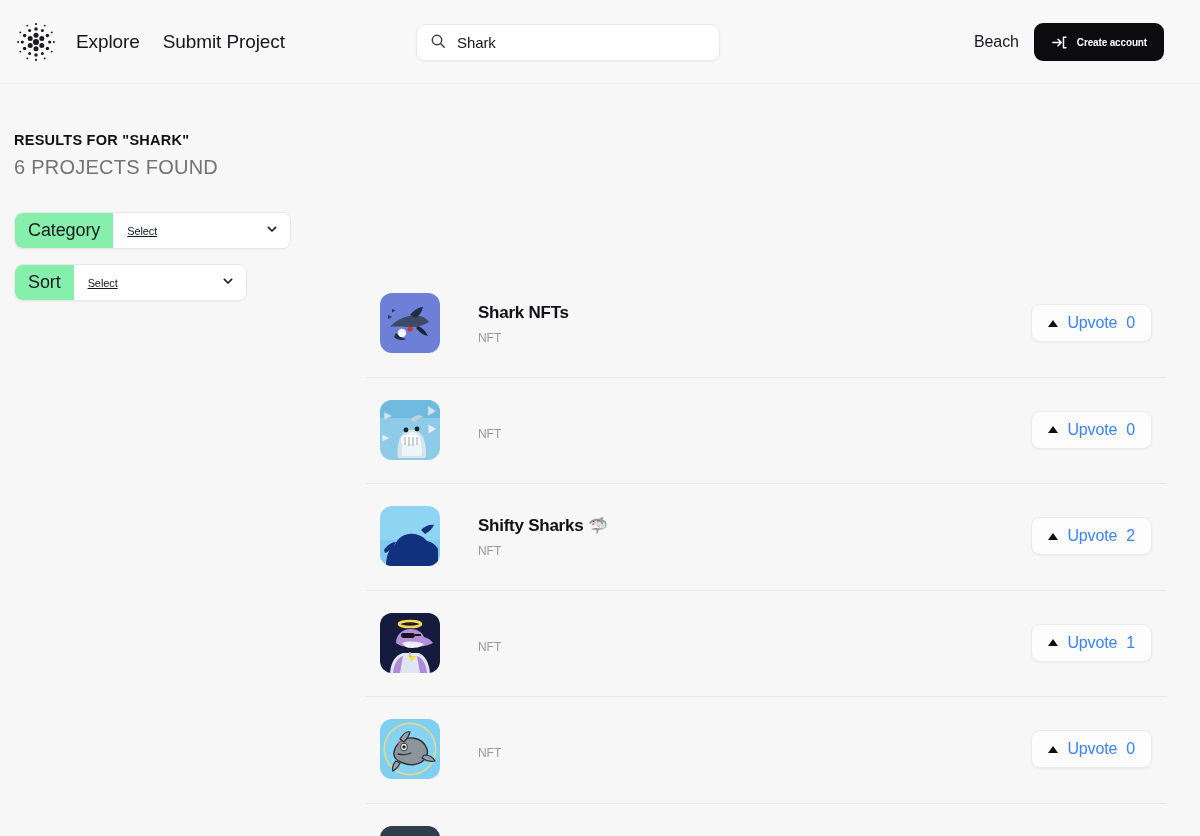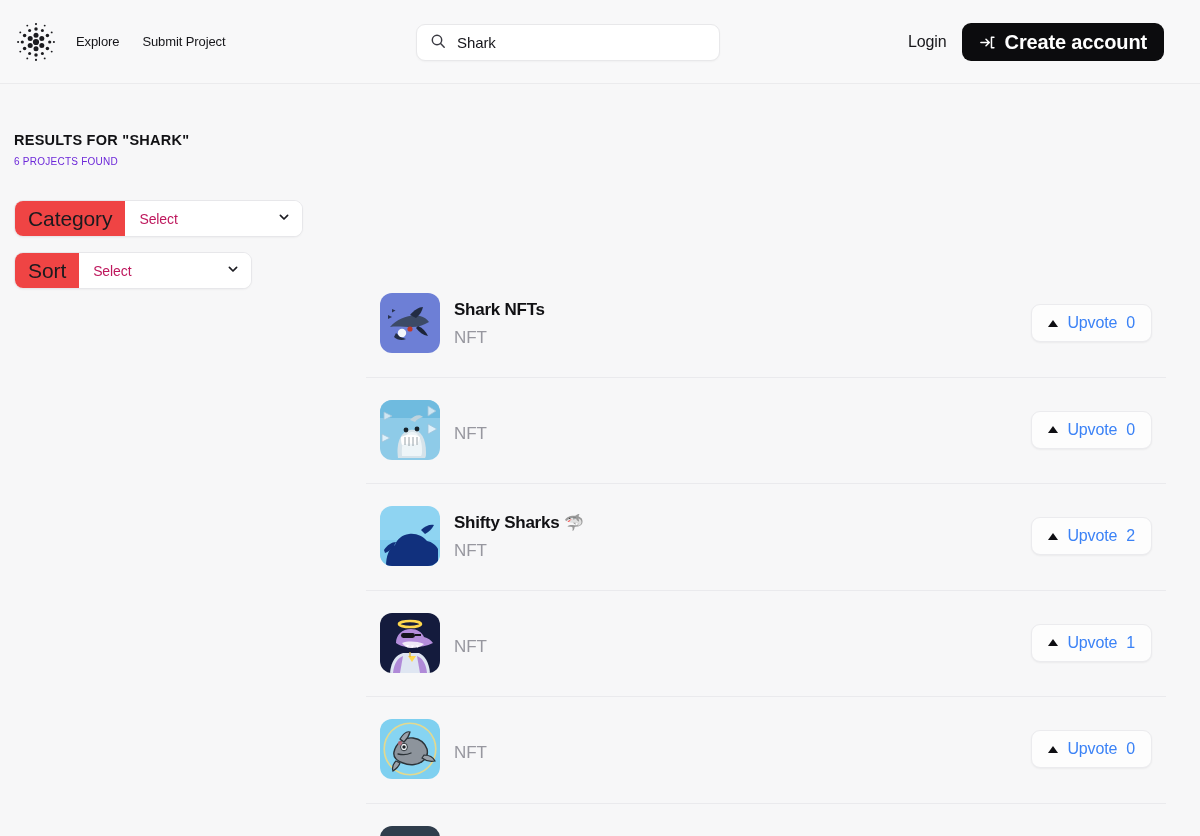--- a/index.html
+++ b/index.html
@@ -39,21 +39,21 @@
     flex: none;
   }
   .logo-mark svg { display: block; }
 
   .nav-links {
     display: flex;
     align-items: center;
     gap: 23px;
   }
   .nav-link {
-    font-size: 13px;
+    font-size: 19px;
     color: #16161a;
     letter-spacing: -0.1px;
     cursor: pointer;
     white-space: nowrap;
   }
 
   
   .search-wrap {
     position: absolute;
     left: 416px;
@@ -105,21 +105,21 @@
     background: #0c0c0e;
     color: #ffffff;
     border: none;
     border-radius: 9px;
     height: 38px;
     padding: 0 17px;
     display: flex;
     align-items: center;
     gap: 9px;
     font-family: "Liberation Sans", sans-serif;
-    font-size: 20px;
+    font-size: 10px;
     font-weight: 700;
     letter-spacing: -0.15px;
     cursor: pointer;
     white-space: nowrap;
   }
   .create-btn svg { display: block; flex: none; }
 
   
   .page {
     padding: 0 14px;
@@ -131,23 +131,23 @@
     padding-top: 48px;
   }
   .results-title {
     font-size: 14.5px;
     font-weight: 700;
     letter-spacing: 0.25px;
     color: #111114;
   }
   .results-count {
     margin-top: 8px;
-    font-size: 10px;
+    font-size: 20px;
     letter-spacing: 0.25px;
-    color: #6d28d9;
+    color: #737373;
   }
 
   
   .filters {
     margin-top: 33px;
     display: flex;
     flex-direction: column;
     gap: 15px;
     align-items: flex-start;
   }
@@ -158,59 +158,61 @@
     border: 1px solid #e7e7ea;
     border-radius: 9px;
     overflow: hidden;
     background: #ffffff;
     box-shadow: 0 1px 2px rgba(16,16,20,0.04);
   }
   .filter-label {
     display: flex;
     align-items: center;
     padding: 0 13px;
-    background: #ef4444;
-    font-size: 21px;
+    background: #86efac;
+    font-size: 18px;
     color: #1a1a1e;
     letter-spacing: -0.1px;
     white-space: nowrap;
   }
   .filter-select {
     display: flex;
     align-items: center;
     justify-content: space-between;
     background: #ffffff;
     padding: 0 11px 0 14px;
     gap: 10px;
     cursor: pointer;
     min-width: 0;
   }
   .filter-select .sel-val {
-    font-size: 14px;
-    color: #be185d;
+    font-size: 11px;
+    color: #0f172a;
     letter-spacing: -0.1px;
     white-space: nowrap;
+    text-decoration: underline;
   }
   .fg-category .filter-select { width: 177px; }
   .fg-sort .filter-select { width: 172px; }
   .chev { flex: none; display: block; }
 
   
   .results-list {
     position: absolute;
     left: 366px;
     top: 186px;
     width: 800px;
   }
   .result-row {
     height: 106.5px;
     display: flex;
     align-items: center;
     padding: 0 14px;
     position: relative;
+    gap: 24px;
   }
   .result-row + .result-row::before {
     content: "";
     position: absolute;
     left: 0;
     right: 0;
     top: 0;
     height: 1px;
     background: #eaeaed;
   }
@@ -233,21 +235,21 @@
   .row-title {
     font-size: 17px;
     font-weight: 700;
     color: #111114;
     letter-spacing: -0.25px;
     line-height: 1.25;
     white-space: nowrap;
   }
   .row-cat {
     margin-top: 8px;
-    font-size: 17px;
+    font-size: 12px;
     color: #97979f;
     letter-spacing: -0.05px;
   }
 
   .upvote-btn {
     flex: none;
     height: 38px;
     min-width: 119px;
     background: #fdfdfd;
     border: 1px solid #ebebee;
@@ -333,21 +335,21 @@
         <svg width="16" height="16" viewBox="0 0 16 16" fill="none" aria-hidden="true">
           <circle cx="7" cy="7" r="4.7" stroke="#3a3a42" stroke-width="1.45"></circle>
           <line x1="10.6" y1="10.6" x2="14.2" y2="14.2" stroke="#3a3a42" stroke-width="1.45" stroke-linecap="round"></line>
         </svg>
       </span>
       <input class="search-input" type="text" value="Shark" style="">
     </div>
   </div>
 
   <div class="auth-zone">
-    <span class="login-link">Login</span>
+    <span class="login-link">Beach</span>
     <button class="create-btn">
       <span>
         <svg width="17" height="17" viewBox="0 0 18 18" fill="none" aria-hidden="true">
           <path d="M2 9h8.3M7.4 5.6L10.9 9l-3.5 3.4" stroke="#ffffff" stroke-width="1.6" stroke-linecap="round" stroke-linejoin="round"></path>
           <path d="M13.2 3.4v11.2M13.2 3.4h2.6M13.2 14.6h2.6" stroke="#ffffff" stroke-width="1.6" stroke-linecap="round"></path>
         </svg>
       </span>
       <span>Create account</span>
     </button>
   </div>

